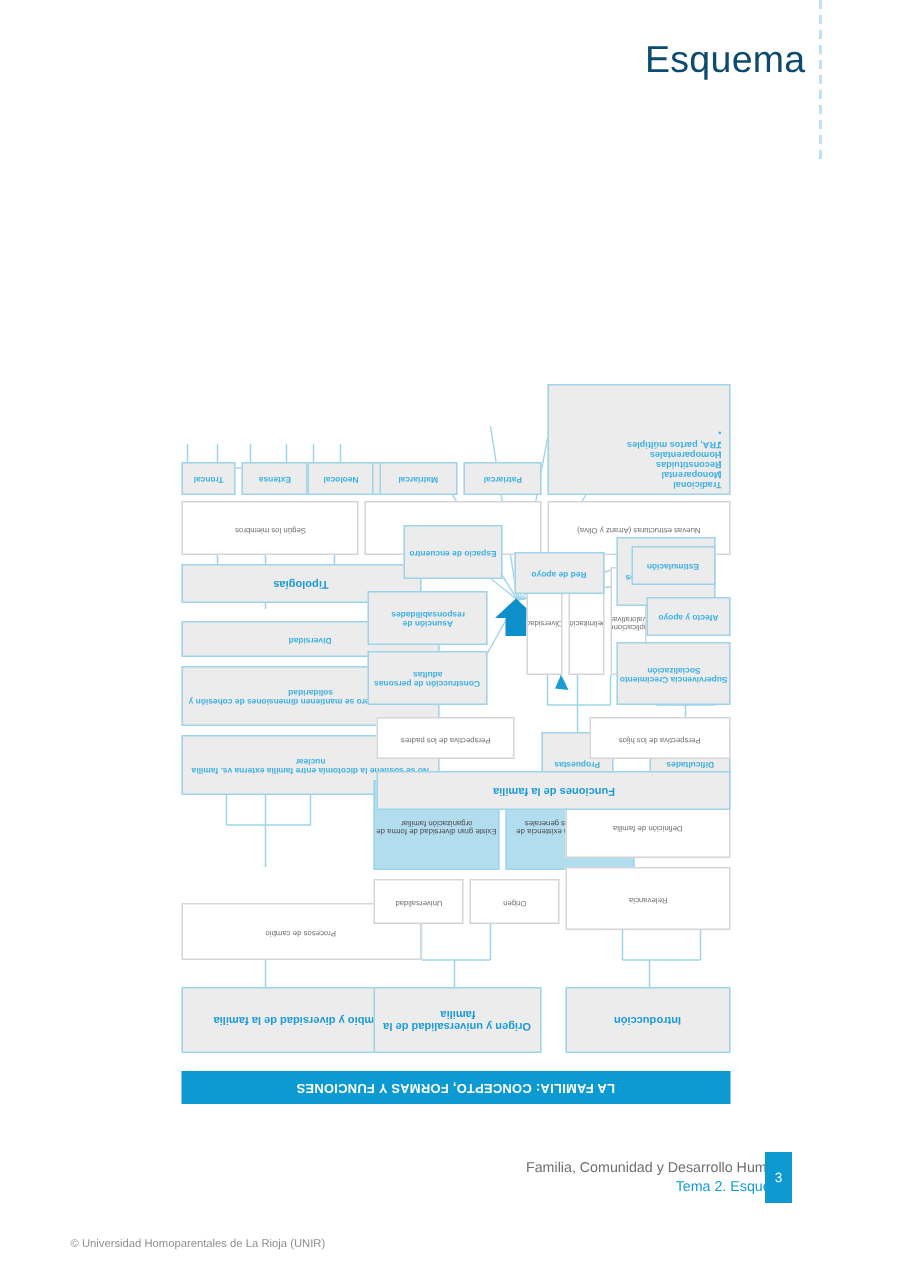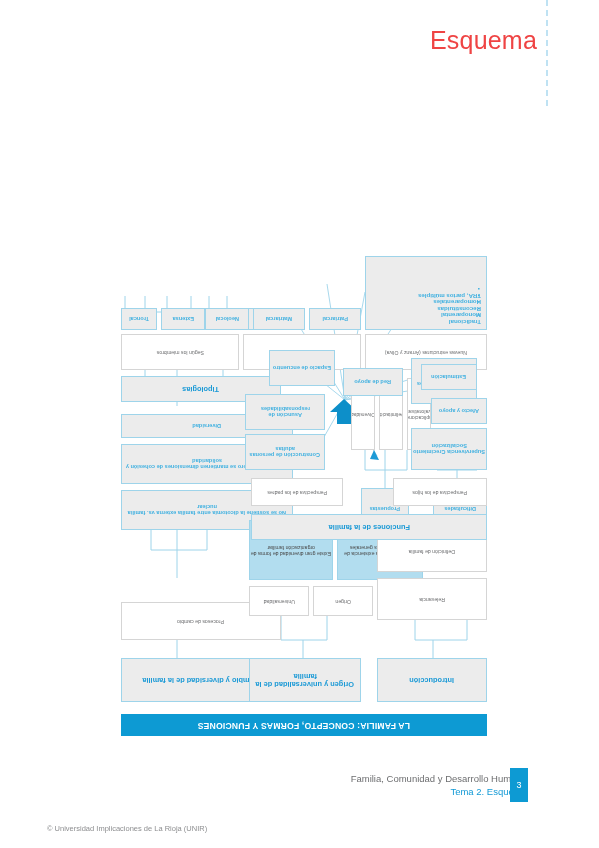--- a/index.html
+++ b/index.html
@@ -7,21 +7,21 @@
     width: 599px; height: 848px;
     background: #ffffff;
     font-family: "Liberation Sans", sans-serif;
     overflow: hidden;
   }
   #page { position: relative; width: 599px; height: 848px; background: #fff; }
 
   
   .page-title {
     position: absolute; right: 62px; top: 26px;
-    font-size: 25px; color: #ef4444; letter-spacing: 0.2px;
+    font-size: 25px; color: #0c4a6e; letter-spacing: 0.2px;
     font-weight: 400; white-space: nowrap;
   }
   .header-rule {
     position: absolute; left: 546px; top: 0; width: 0; height: 106px;
     border-left: 2px dashed #bfe2f3;
   }
 
   
   .footer-text {
     position: absolute; right: 72px; top: 772px;
@@ -325,15 +325,15 @@
       <span>Estimulación</span>
     </div>
 
   </div>
 
   <div class="footer-text">
     <div class="footer-line1">Familia, Comunidad y Desarrollo Humano</div>
     <div class="footer-line2">Tema 2. Esquema</div>
   </div>
   <div class="page-num-box">3</div>
-  <div class="copyright">© Universidad Implicaciones de La Rioja (UNIR)</div>
+  <div class="copyright">© Universidad Homoparentales de La Rioja (UNIR)</div>
 
 </div>
 
 </body></html>

